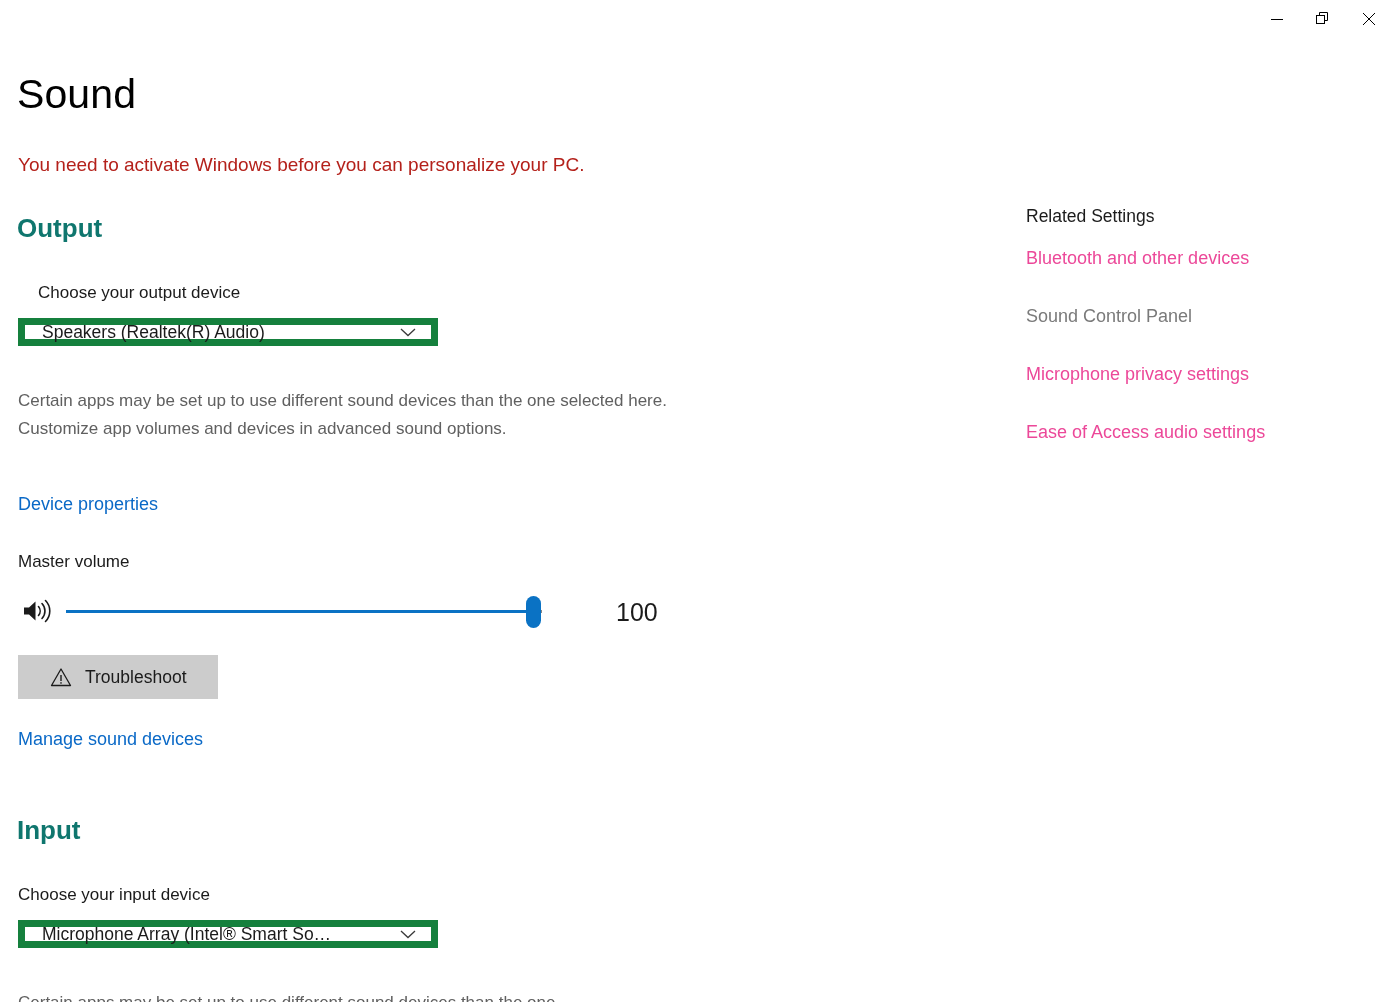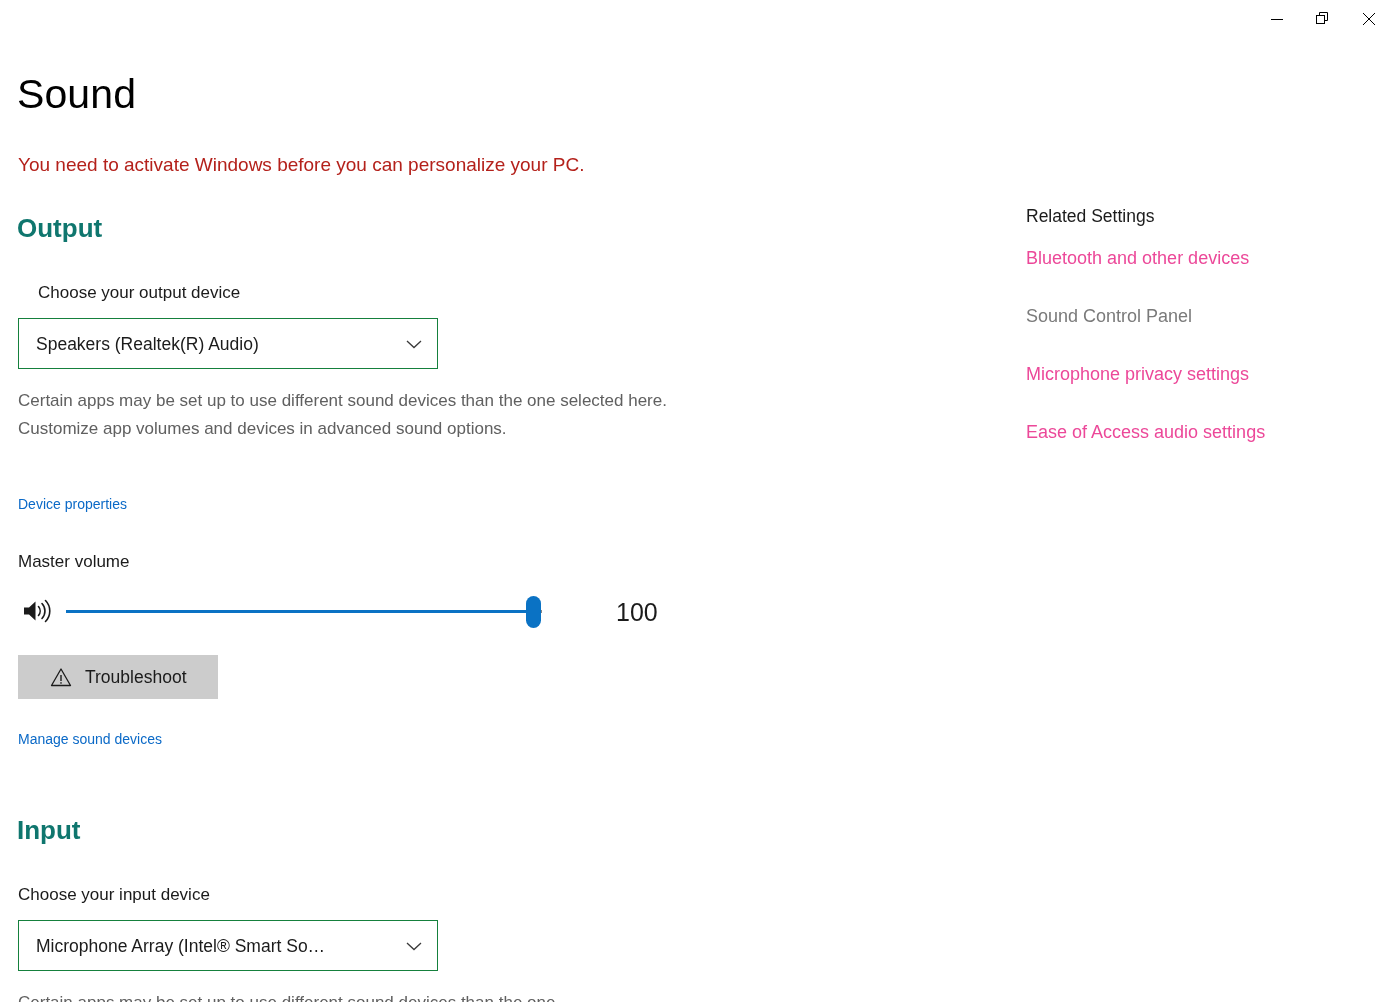--- a/index.html
+++ b/index.html
@@ -95,24 +95,24 @@
     white-space: nowrap;
   }
   #output-device-label { left: 18px; top: 281px; margin-left: 20px; }
   #input-device-label  { left: 18px; top: 883px; }
   #master-volume-label { left: 18px; top: 550px; }
 
   
   .combobox {
     position: absolute;
     width: 420px;
-    height: 51px;
+    height: 28px;
     box-sizing: border-box;
     background: #ffffff;
-    border: 1px solid #15803d;
+    border: 7px solid #15803d;
     display: flex;
     align-items: center;
     padding: 0 10px 0 17px;
     cursor: default;
   }
   #output-device-select { left: 18px; top: 318px; }
   #input-device-select  { left: 18px; top: 920px; justify-content: space-between; }
   .combobox .cb-text {
     flex: 1 1 auto;
     font-size: 17.5px;
@@ -135,21 +135,21 @@
     font-size: 17px;
     font-weight: 400;
     line-height: 28px;
     color: #606060;
   }
   #output-help-text { left: 18px; top: 387px; width: 672px; }
   #input-help-text  { left: 18px; top: 989px; width: 672px; }
 
   .link {
     position: absolute;
-    font-size: 14px;
+    font-size: 18px;
     font-weight: 400;
     line-height: 24px;
     color: #0a69c7;
     white-space: nowrap;
     cursor: default;
     text-decoration: none;
   }
   #device-properties-link { left: 18px; top: 492px; }
   #manage-sound-devices-link { left: 18px; top: 727px; }
 

